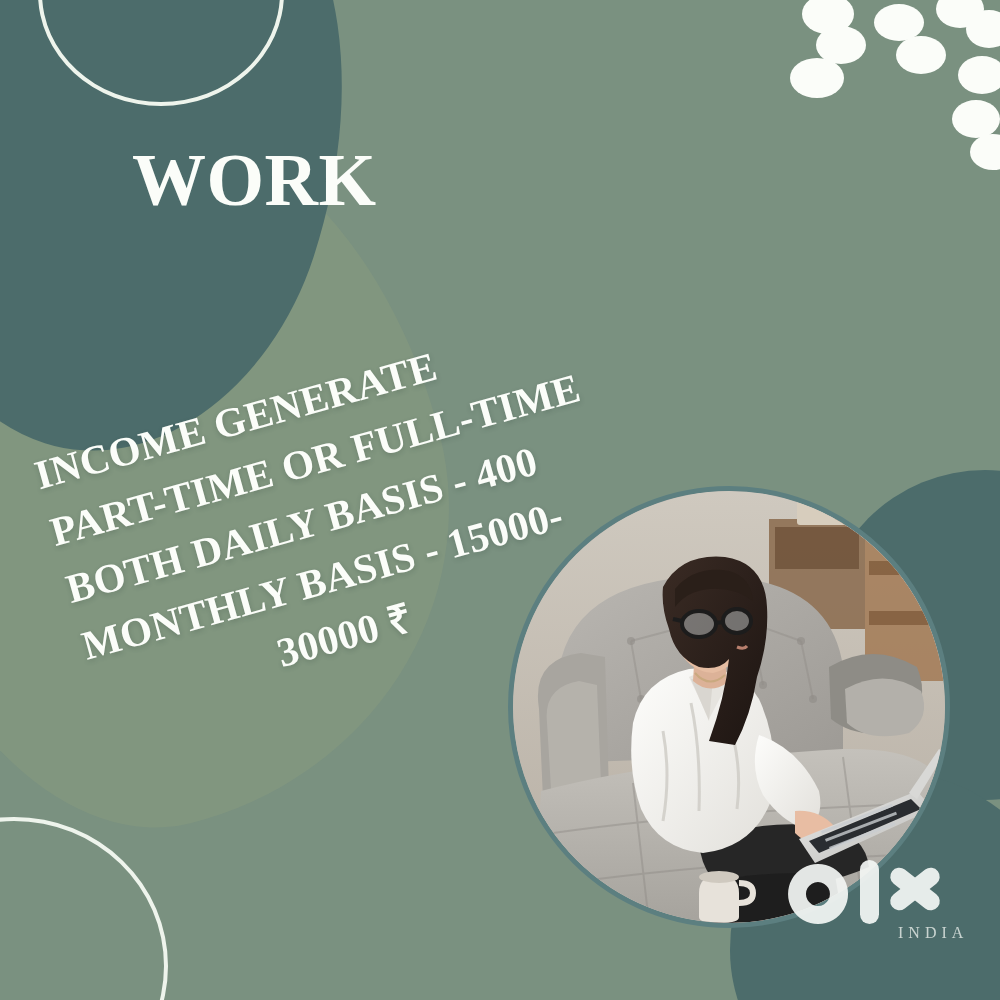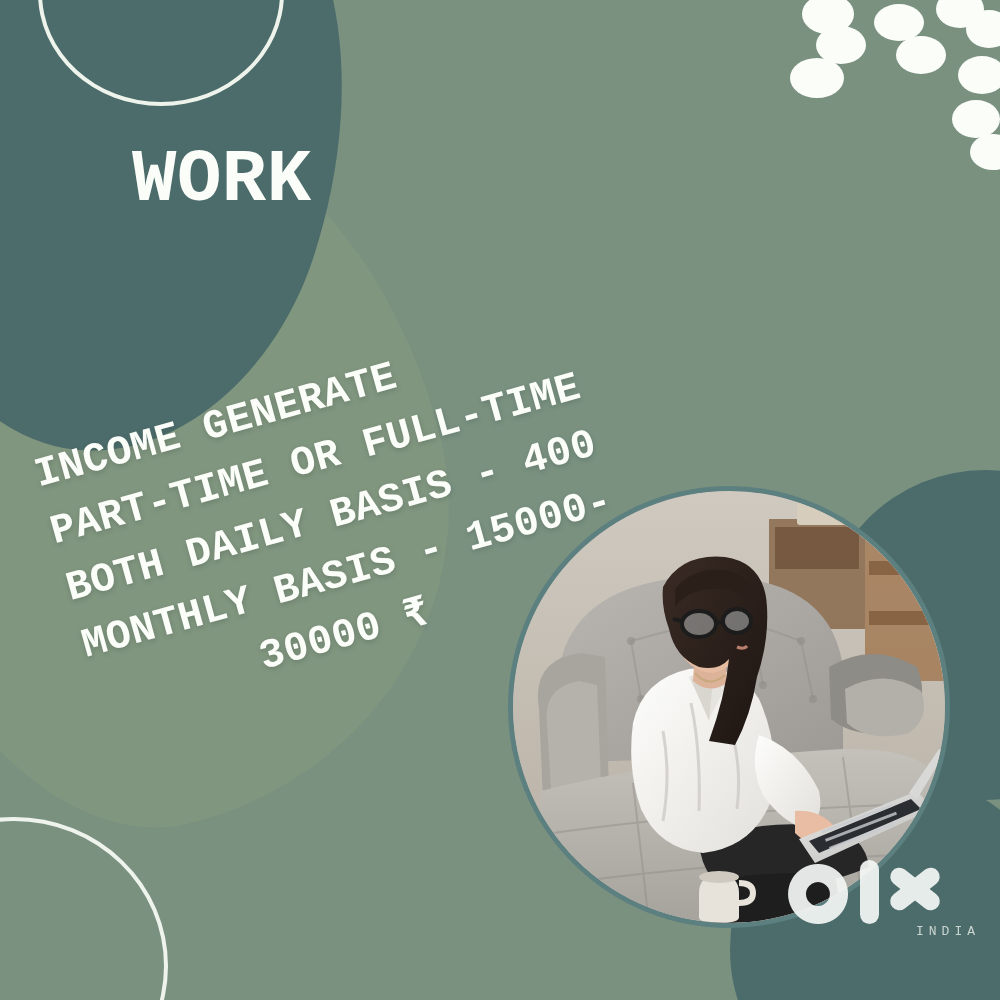--- a/index.html
+++ b/index.html
@@ -6,21 +6,21 @@
     margin: 0;
     padding: 0;
     background: #3a3a3a;
   }
   #poster {
     position: relative;
     width: 1000px;
     height: 1000px;
     overflow: hidden;
     background: #7a9180;
-    font-family: Liberation Mono, monospace;
+    font-family: Liberation Serif, serif;
     -webkit-font-smoothing: antialiased;
   }
 
   
   .bg-base {
     position: absolute;
     inset: 0;
     background: #7a9180;
   }
   
@@ -174,25 +174,24 @@
     width: 180px;
     height: 110px;
     pointer-events: none;
   }
   .olx svg { display: block; }
   .olx-india {
     position: absolute;
     left: 116px;
     top: 72px;
     color: #dfe6e2;
-    font-size: 13px;
+    font-size: 16px;
     letter-spacing: 5px;
     font-weight: 400;
     opacity: .85;
-    margin-left: 18px;
   }
 </style>
 </head>
 <body>
 
 <div id="poster">
 
   <div class="bg-base"></div>
   <div class="bg-light"></div>
   <div class="blob-tl"></div>

